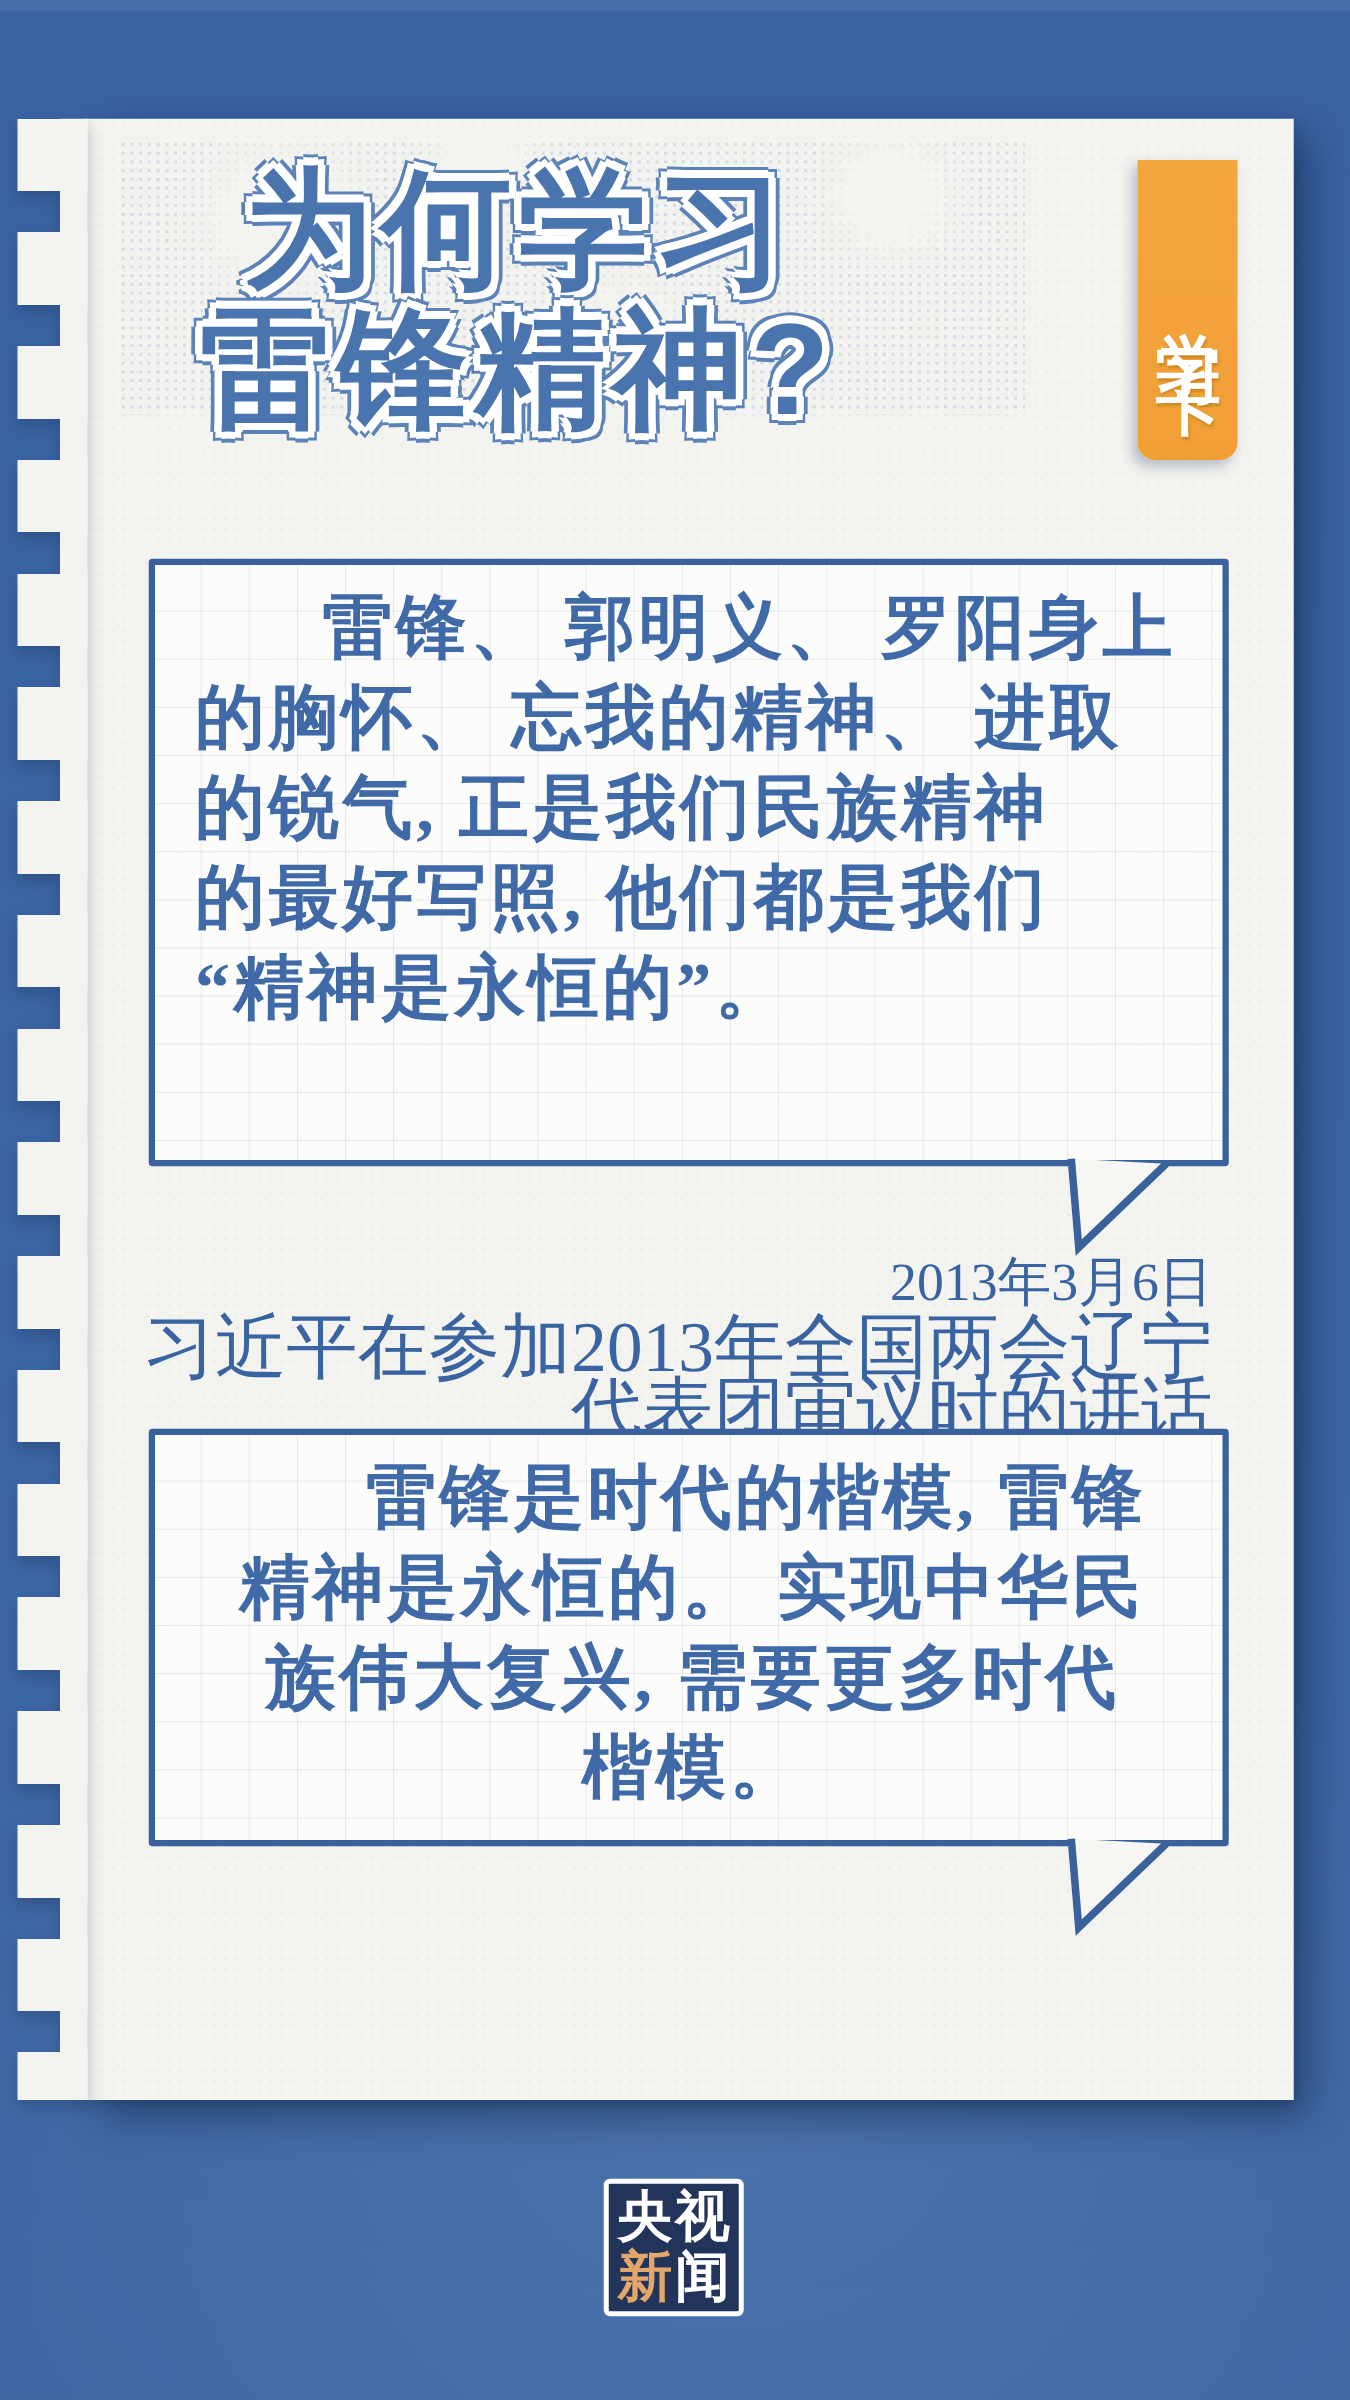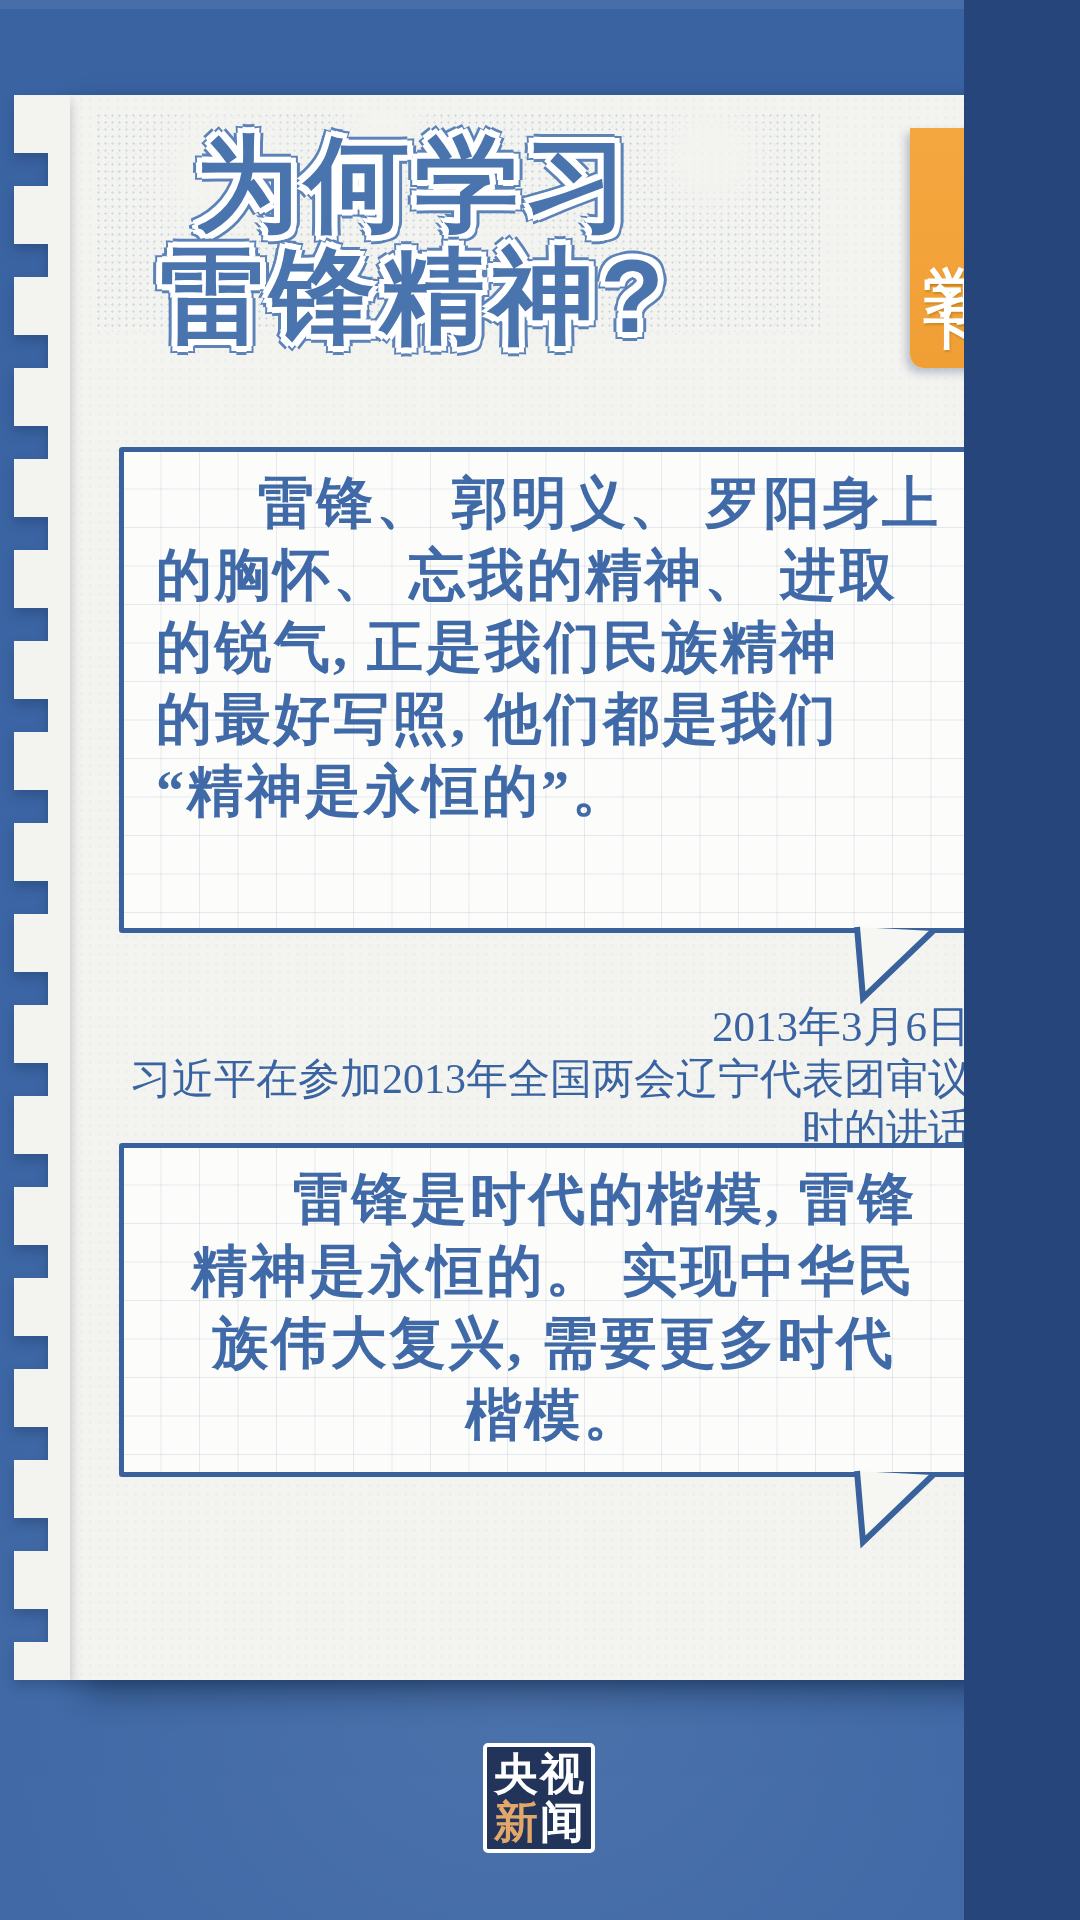--- a/index.html
+++ b/index.html
@@ -1,17 +1,17 @@
 <!DOCTYPE html>
 <html><head>
 <meta charset="utf-8">
 <style>
   html,body{margin:0;padding:0;background:#26457a;}
   #canvas{
-    position:relative;width:964px;height:1920px;overflow:hidden;
+    position:relative;width:1080px;height:1920px;overflow:hidden;
     font-family:"Liberation Sans","DejaVu Sans",sans-serif;
     background:
       radial-gradient(ellipse 900px 700px at 54% 88%, rgba(255,255,255,0.07), rgba(255,255,255,0) 70%),
       linear-gradient(180deg,#3a63a2 0%,#3b65a4 55%,#3f68a5 100%);
   }
   .top-strip{position:absolute;left:0;top:0;width:1080px;height:9px;background:#5379b1;opacity:.55;}
 
   
   .paper{
     position:absolute;left:68px;top:95px;width:967px;height:1585px;
@@ -91,21 +91,21 @@
   .tail{position:absolute;left:840px;width:110px;height:85px;}
   #tail-1{top:925px;}
   #tail-2{top:1469px;}
 
   
   .attr{
     position:absolute;left:114px;width:856px;text-align:right;
     font-family:"Liberation Serif","DejaVu Serif",serif;color:#3a64a1;
   }
   .attr .date{font-size:43px;line-height:50px;}
-  .attr .source{font-size:42px;line-height:50px;margin-top:2px;}
+  .attr .source{font-size:57px;line-height:50px;margin-top:2px;}
   #attr-1{top:1002px;}
   #attr-2{top:1560px;}
 
   
   .logo{
     position:absolute;left:483px;top:1743px;width:112px;height:110px;box-sizing:border-box;
     background:#22345a;border:4px solid #ffffff;border-radius:5px;
     display:grid;grid-template-columns:1fr 1fr;align-content:center;justify-items:center;
     padding:4px 6px;
   }

